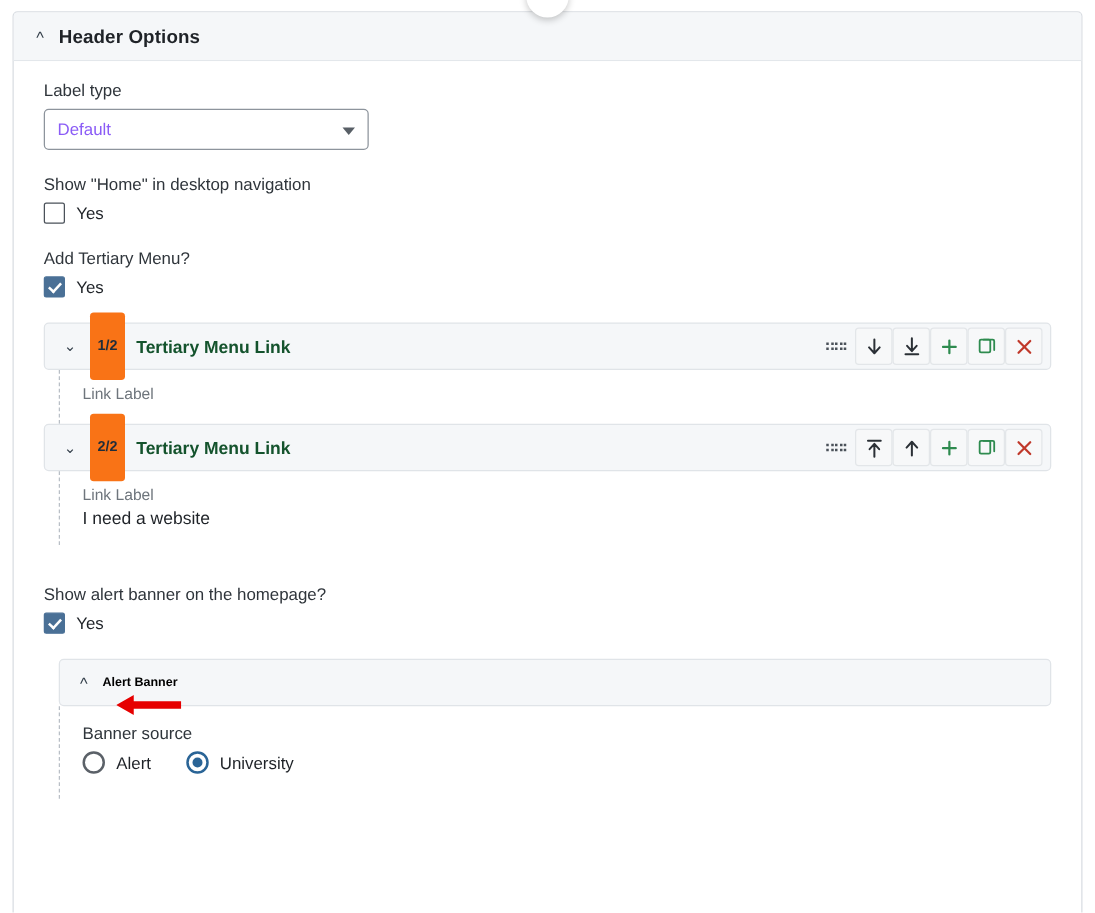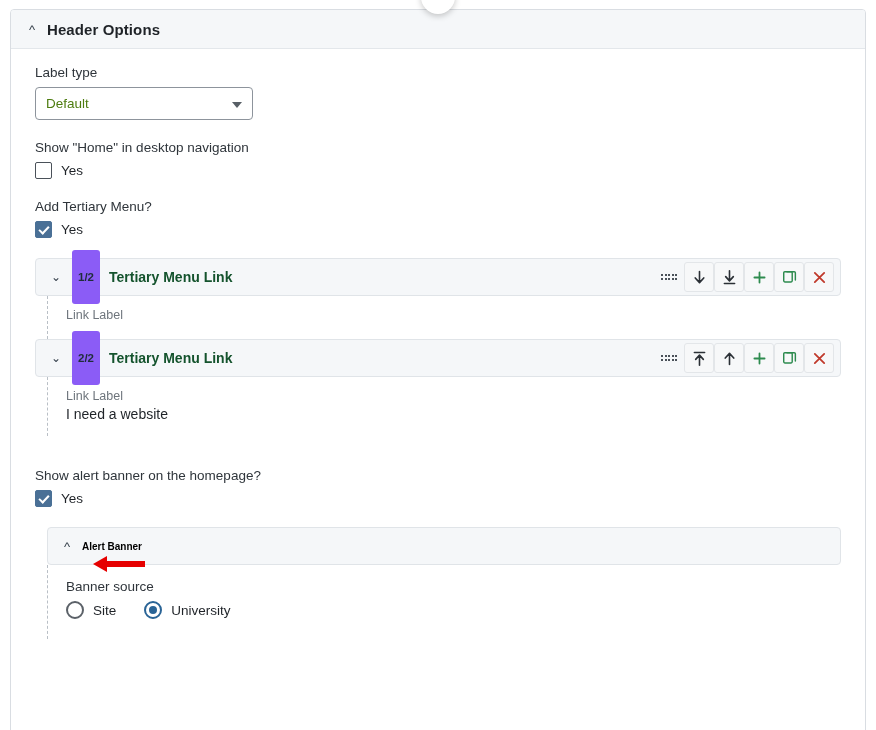--- a/index.html
+++ b/index.html
@@ -74,31 +74,31 @@
 
   .field-label {
     font-size: 13.5px;
     color: #2f353b;
     margin: 0 0 7px 0;
   }
   .field-block { margin-bottom: 20px; }
 
   .select-box {
     position: relative;
-    width: 218px;
+    width: 260px;
     height: 33px;
     border: 1px solid #8d949c;
     border-radius: 4px;
     background: #fff;
     display: flex;
     align-items: center;
     padding: 0 10px;
     box-sizing: border-box;
     font-size: 13.5px;
-    color: #4d7c0f;
+    color: #8b5cf6;
   }
   .select-caret {
     position: absolute;
     right: 10px;
     top: 50%;
     margin-top: -2px;
     width: 0; height: 0;
     border-left: 5px solid transparent;
     border-right: 5px solid transparent;
     border-top: 6px solid #585f66;
@@ -154,21 +154,21 @@
   }
   .rep-chev {
     width: 16px;
     text-align: center;
     color: #36414c;
     font-size: 12px;
     margin-right: 8px;
     user-select: none;
   }
   .badge {
-    background: #8b5cf6;
+    background: #f97316;
     color: #1f2d3a;
     font-size: 11.5px;
     font-weight: bold;
     border-radius: 3px;
     padding: 20px 6px;
     margin-right: 9px;
     line-height: 1.25;
   }
   .rep-title {
     font-size: 14px;
@@ -438,21 +438,21 @@
     <div class="alert-wrap">
       <div class="alert-head">
         <span class="chev">^</span>
         <span class="alert-title">Alert Banner</span>
       </div>
       <div class="alert-body">
         <div class="field-label">Banner source</div>
         <div class="radio-row" id="banner-source-radios">
             <div class="radio-opt">
               <span class="rb off"></span>
-              <span class="radio-label">Site</span>
+              <span class="radio-label">Alert</span>
             </div>
             <div class="radio-opt">
               <span class="rb on"></span>
               <span class="radio-label">University</span>
             </div>
           </div>
       </div>
     </div>
 
   </div>

